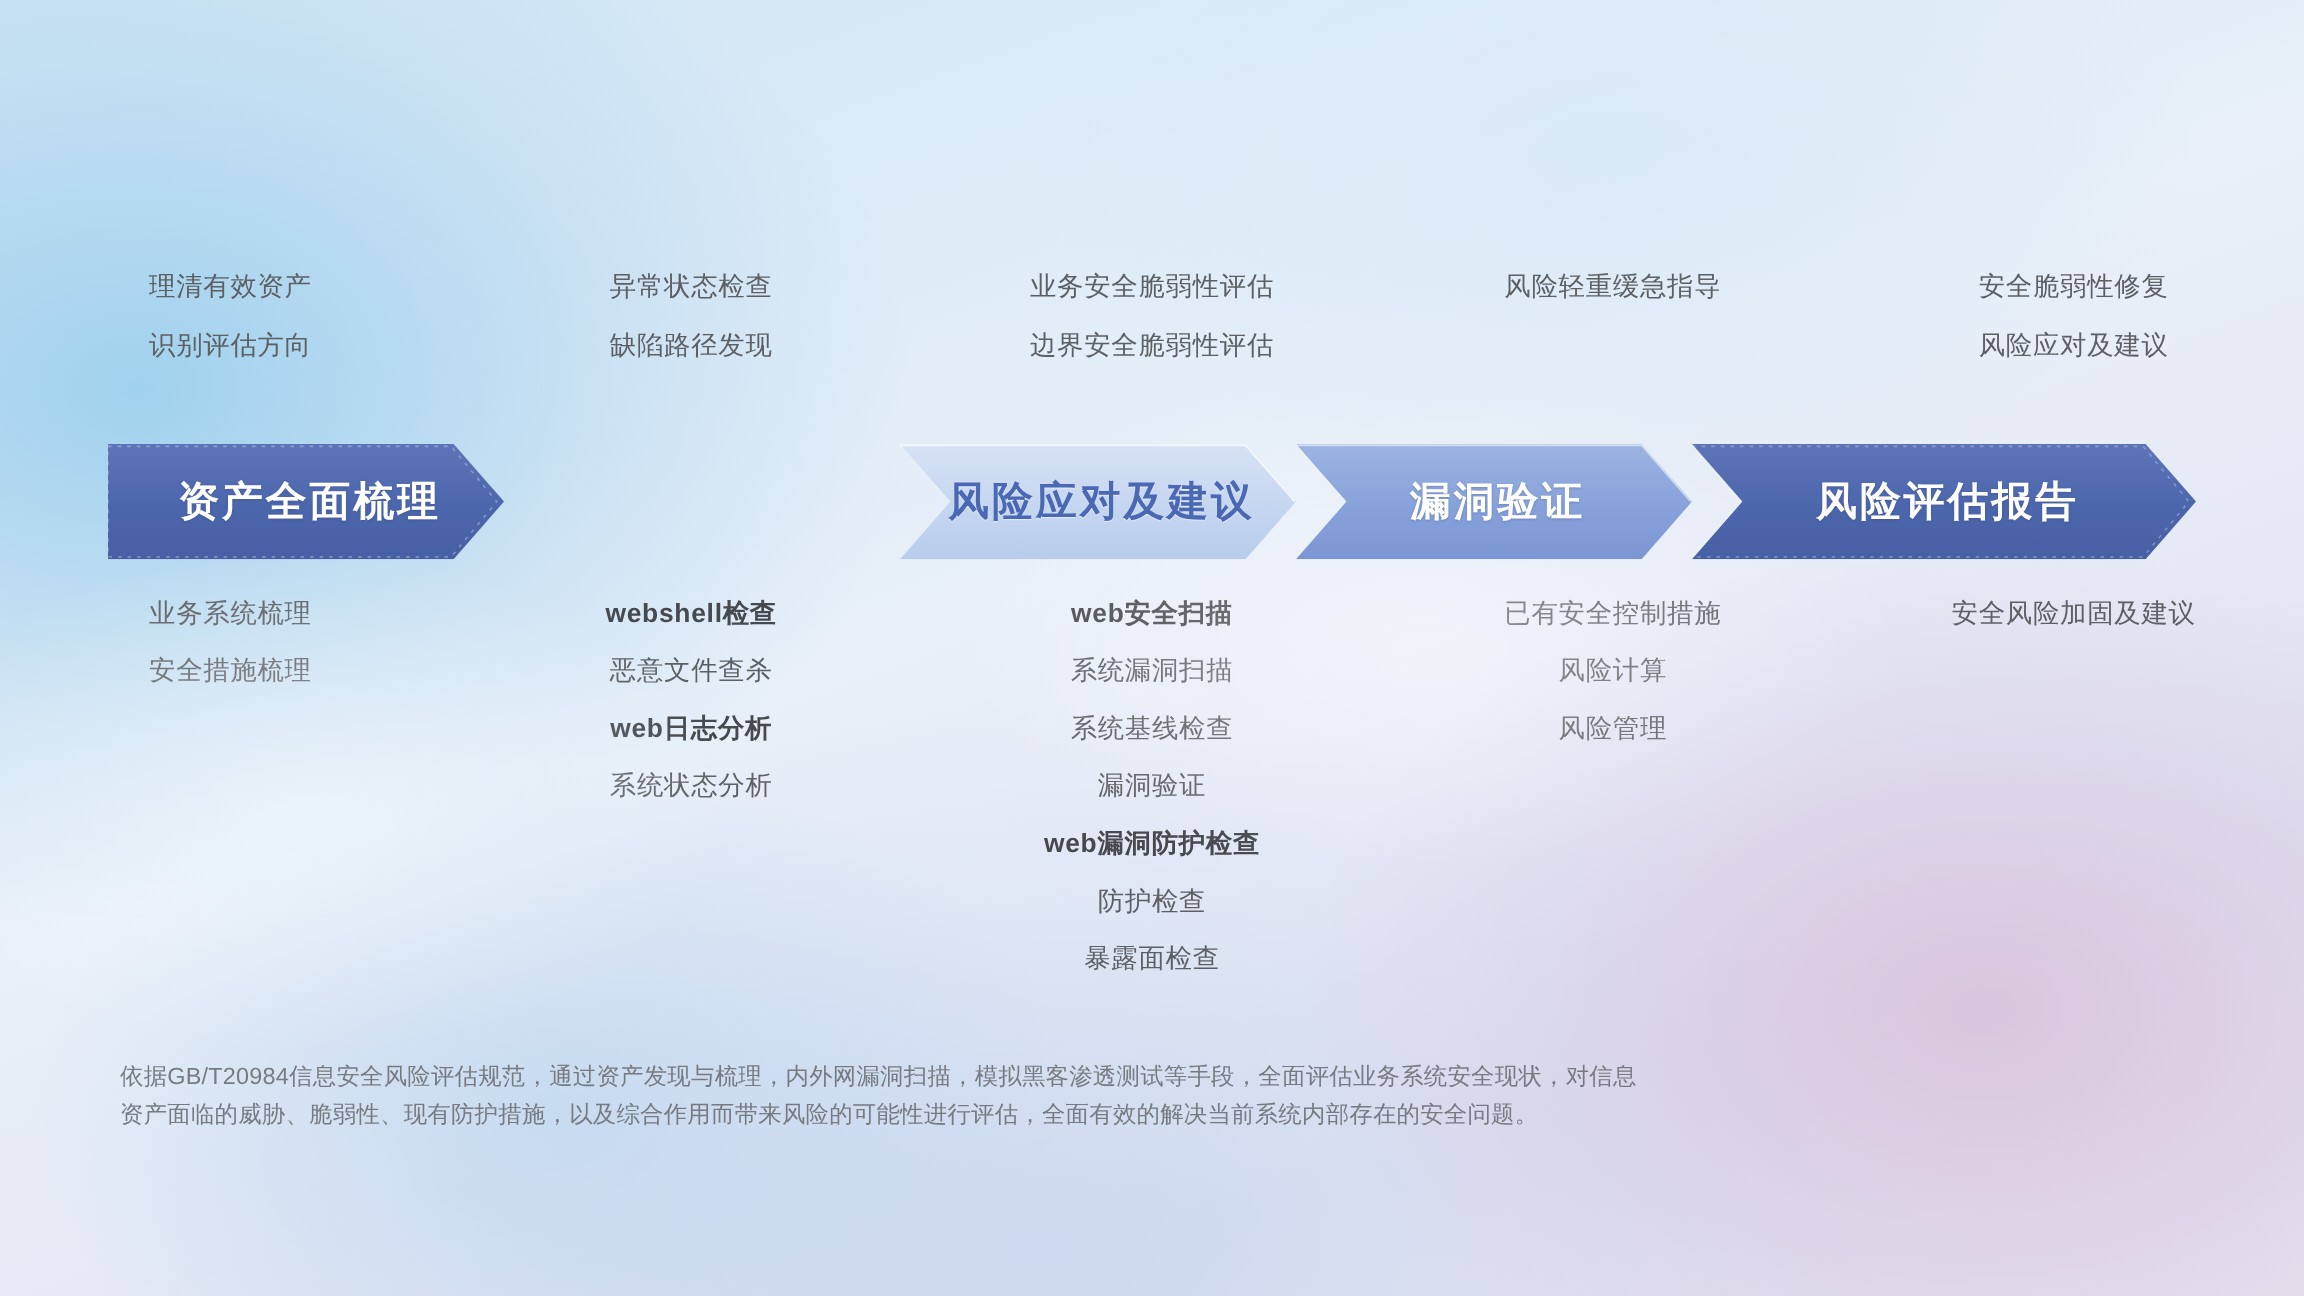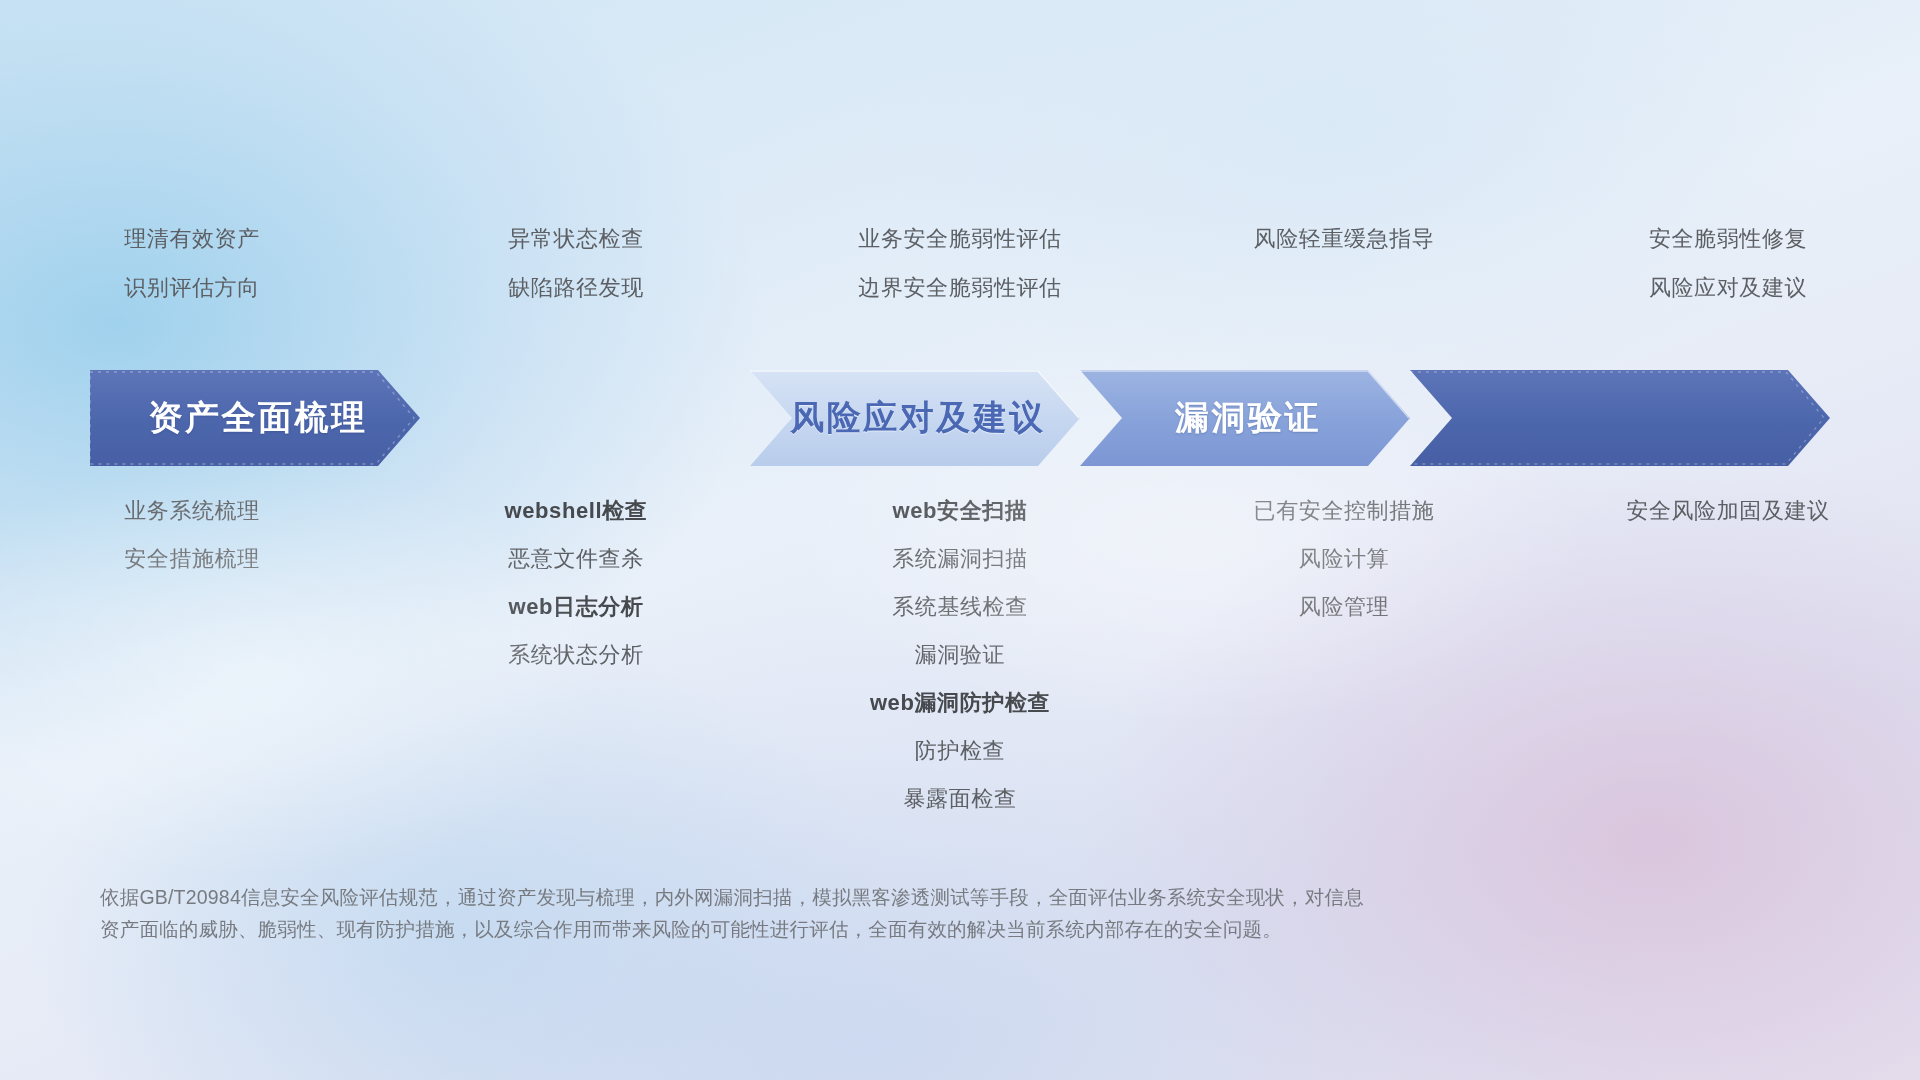--- a/index.html
+++ b/index.html
@@ -182,20 +182,21 @@
         <defs>
           <linearGradient id="g4" x1="0" y1="0" x2="0" y2="1">
             <stop offset="0%" stop-color="#5d75b8"></stop>
               <stop offset="55%" stop-color="#4c66ac"></stop>
               <stop offset="100%" stop-color="#475fa4"></stop>
           </linearGradient>
         </defs>
         <path d="M0,0 L378,0 L420,48 L378,96 L0,96 L42,48 Z" fill="url(#g4)"></path>
         <path d="M0,2 L376,2 L414,48 L376,94 L0,94 L40,48 Z" fill="none" stroke="rgba(255,255,255,0.28)" stroke-width="1.4" stroke-dasharray="3 5"></path>
       </svg>
+      <span>风险评估报告</span>
     </div>
   </div>
 
   <div class="row-bottom">
     <div class="col col-0">
       <div class="note">业务系统梳理</div>
       <div class="note">安全措施梳理</div>
     </div>
     <div class="col col-1">
       <div class="note bold">webshell检查</div>

